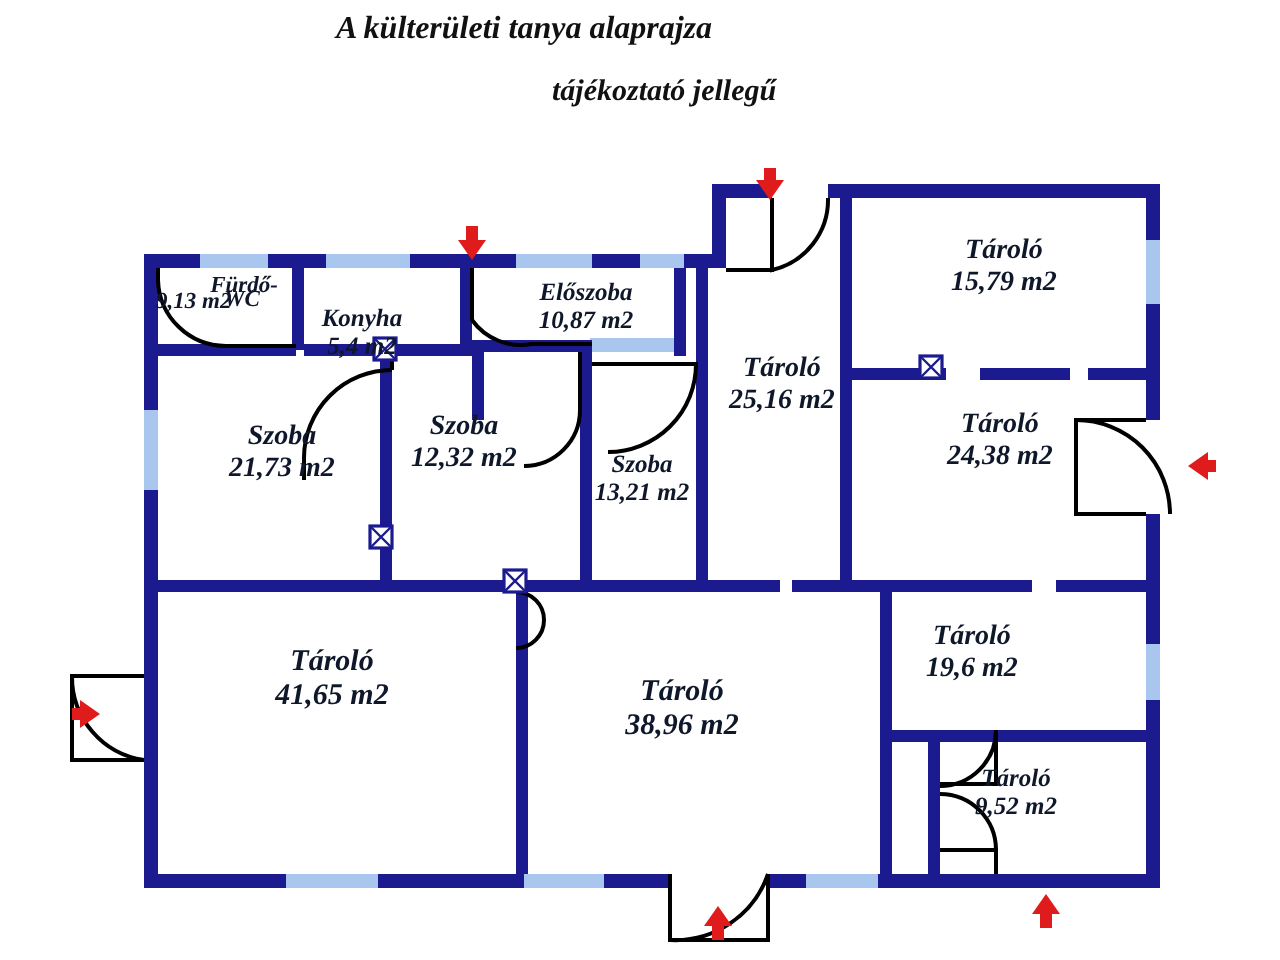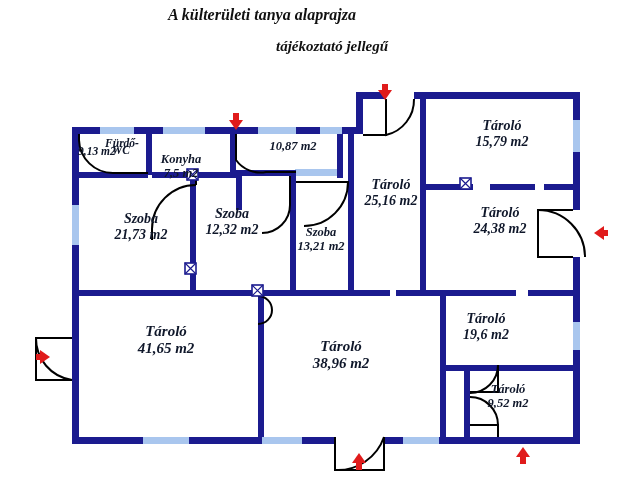--- a/index.html
+++ b/index.html
@@ -260,24 +260,25 @@
   <div>
 
     <div class="room-label rl-tiny" style="left:78px; top:137px; width:72px;">
       <span class="rl-name" style="display:block; text-align:center; margin-left:16px;">Fürdő-</span>
       <span class="rl-name" style="display:block; text-align:center; margin-top:-6px; margin-left:14px;">WC</span>
       <span class="rl-area" style="display:block; text-align:left; margin-top:-12px;">9,13 m2</span>
     </div>
 
     <div class="room-label rl-small" style="left:148px; top:136px; width:66px;margin-top:16px;">
       <span class="rl-name">Konyha</span>
-      <span class="rl-area">7,5 m2</span>
+      <span class="rl-area">5,4 m2</span>
     </div>
 
     <div class="room-label rl-small" style="left:248px; top:139px; width:90px;">
+      <span class="rl-name">Előszoba</span>
       <span class="rl-area">10,87 m2</span>
     </div>
 
     <div class="room-label rl-med" style="left:450px; top:118px; width:104px;">
       <span class="rl-name">Tároló</span>
       <span class="rl-area">15,79 m2</span>
     </div>
 
     <div class="room-label rl-med" style="left:88px; top:211px; width:106px;">
       <span class="rl-name">Szoba</span>

